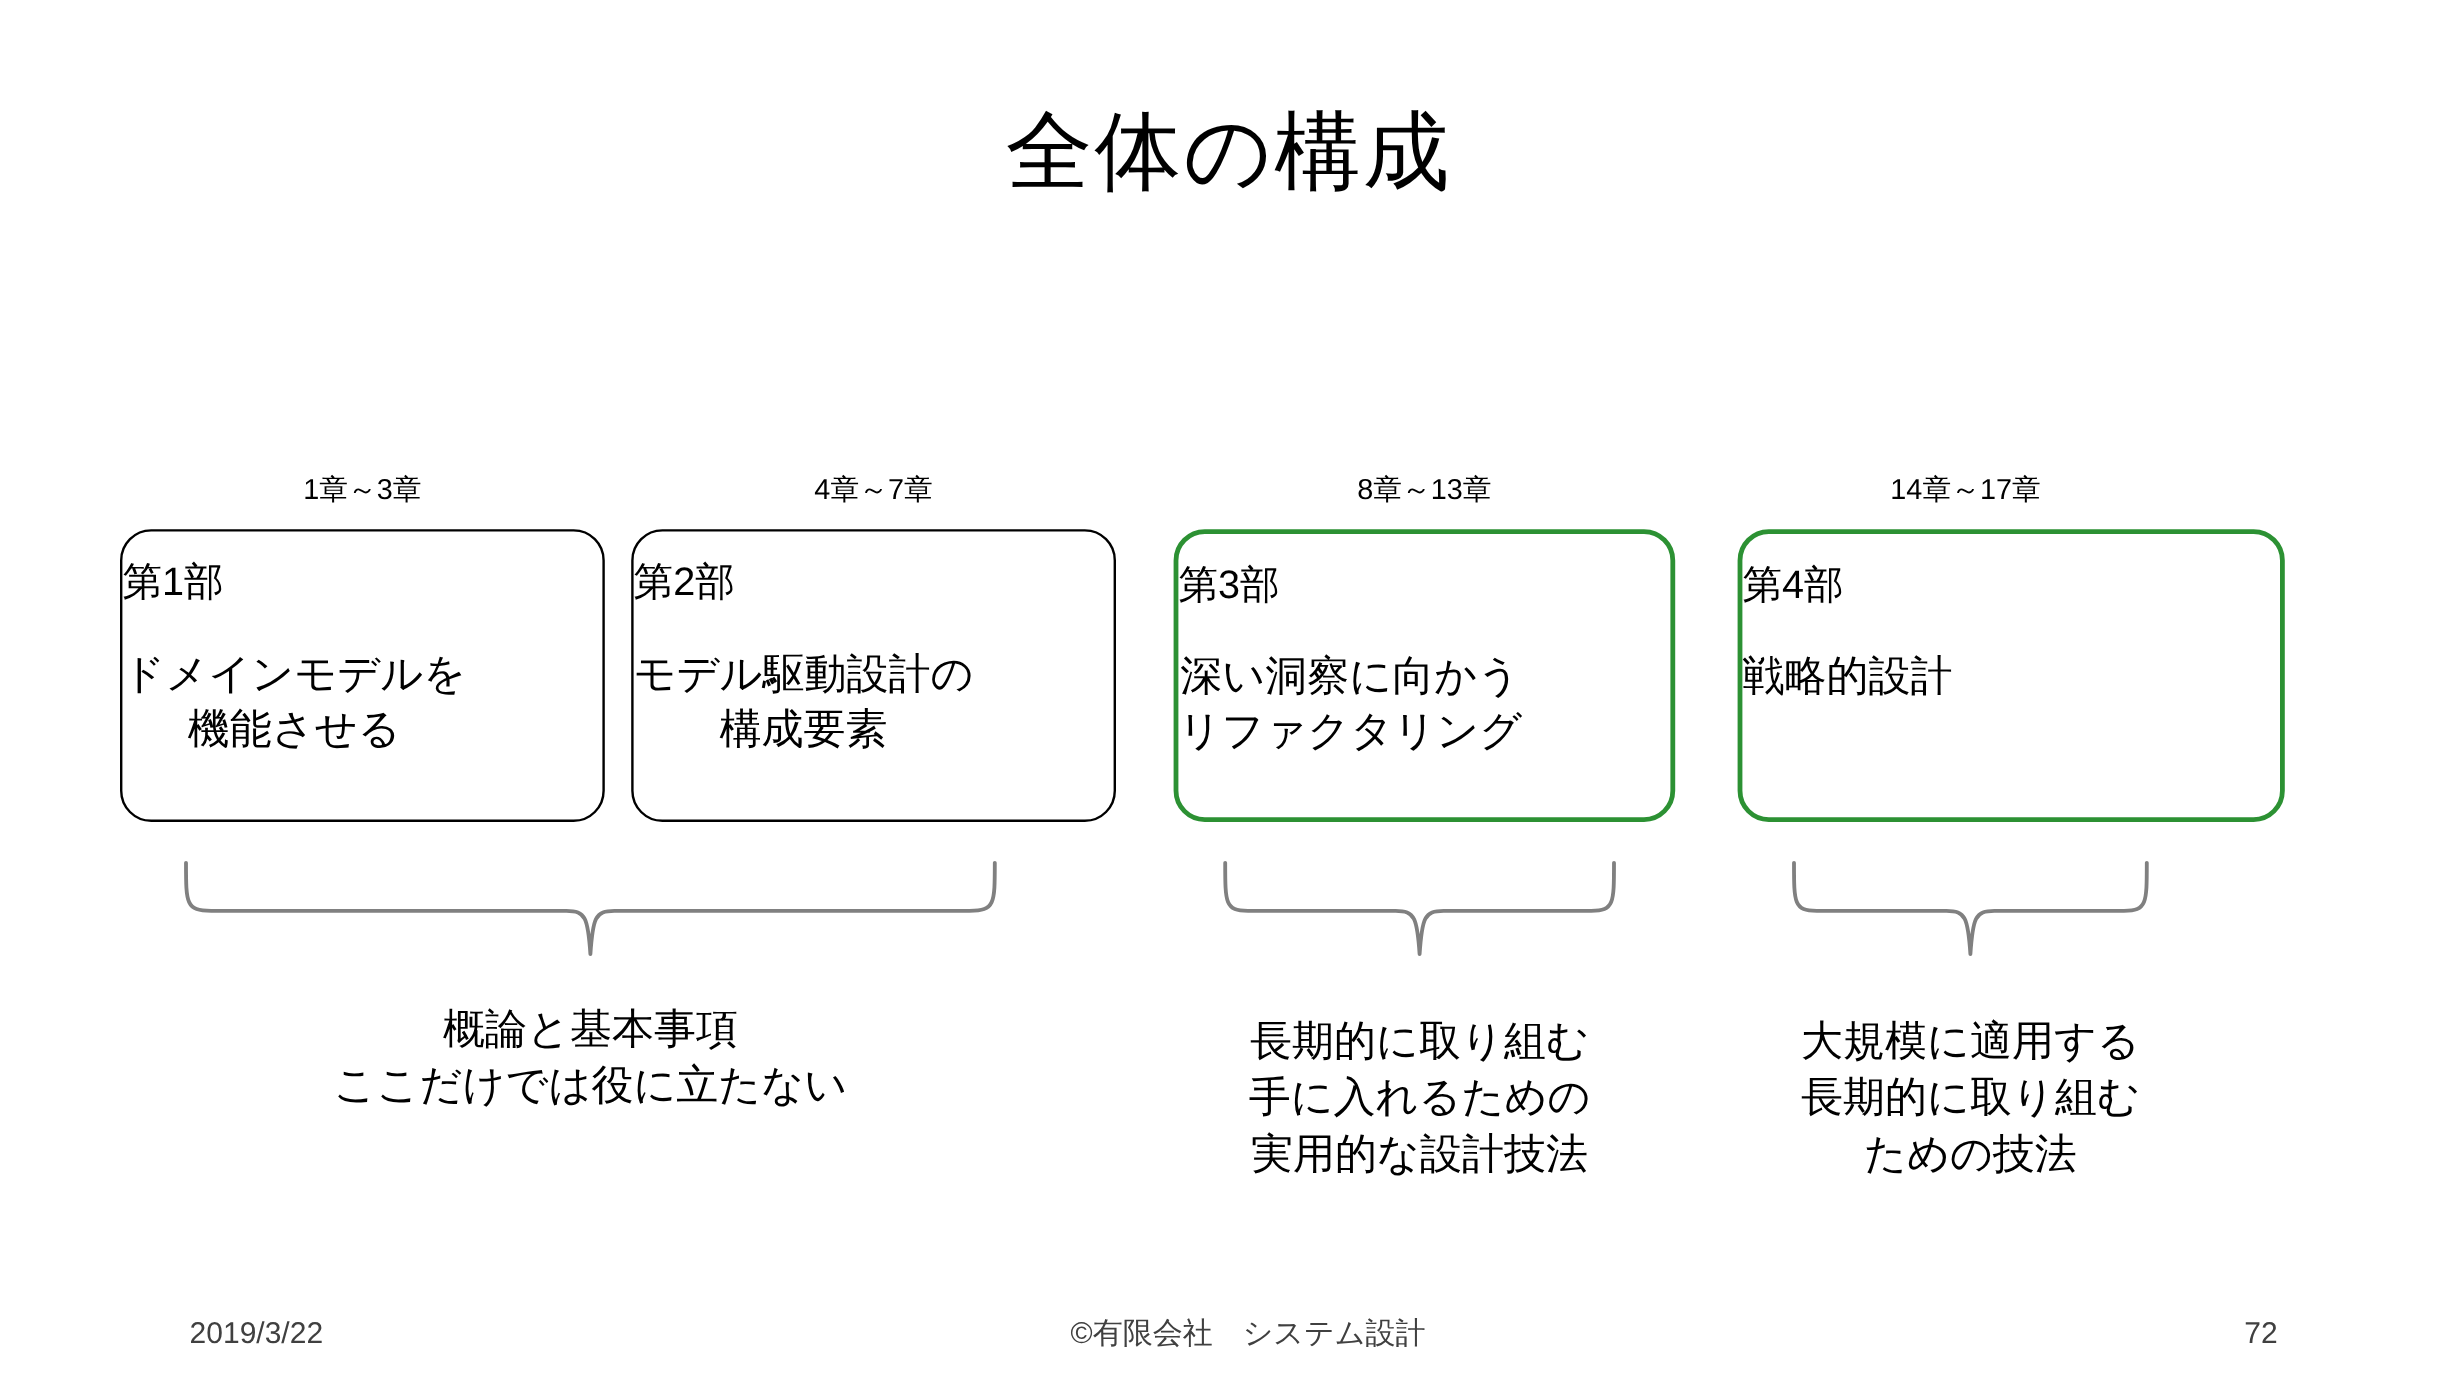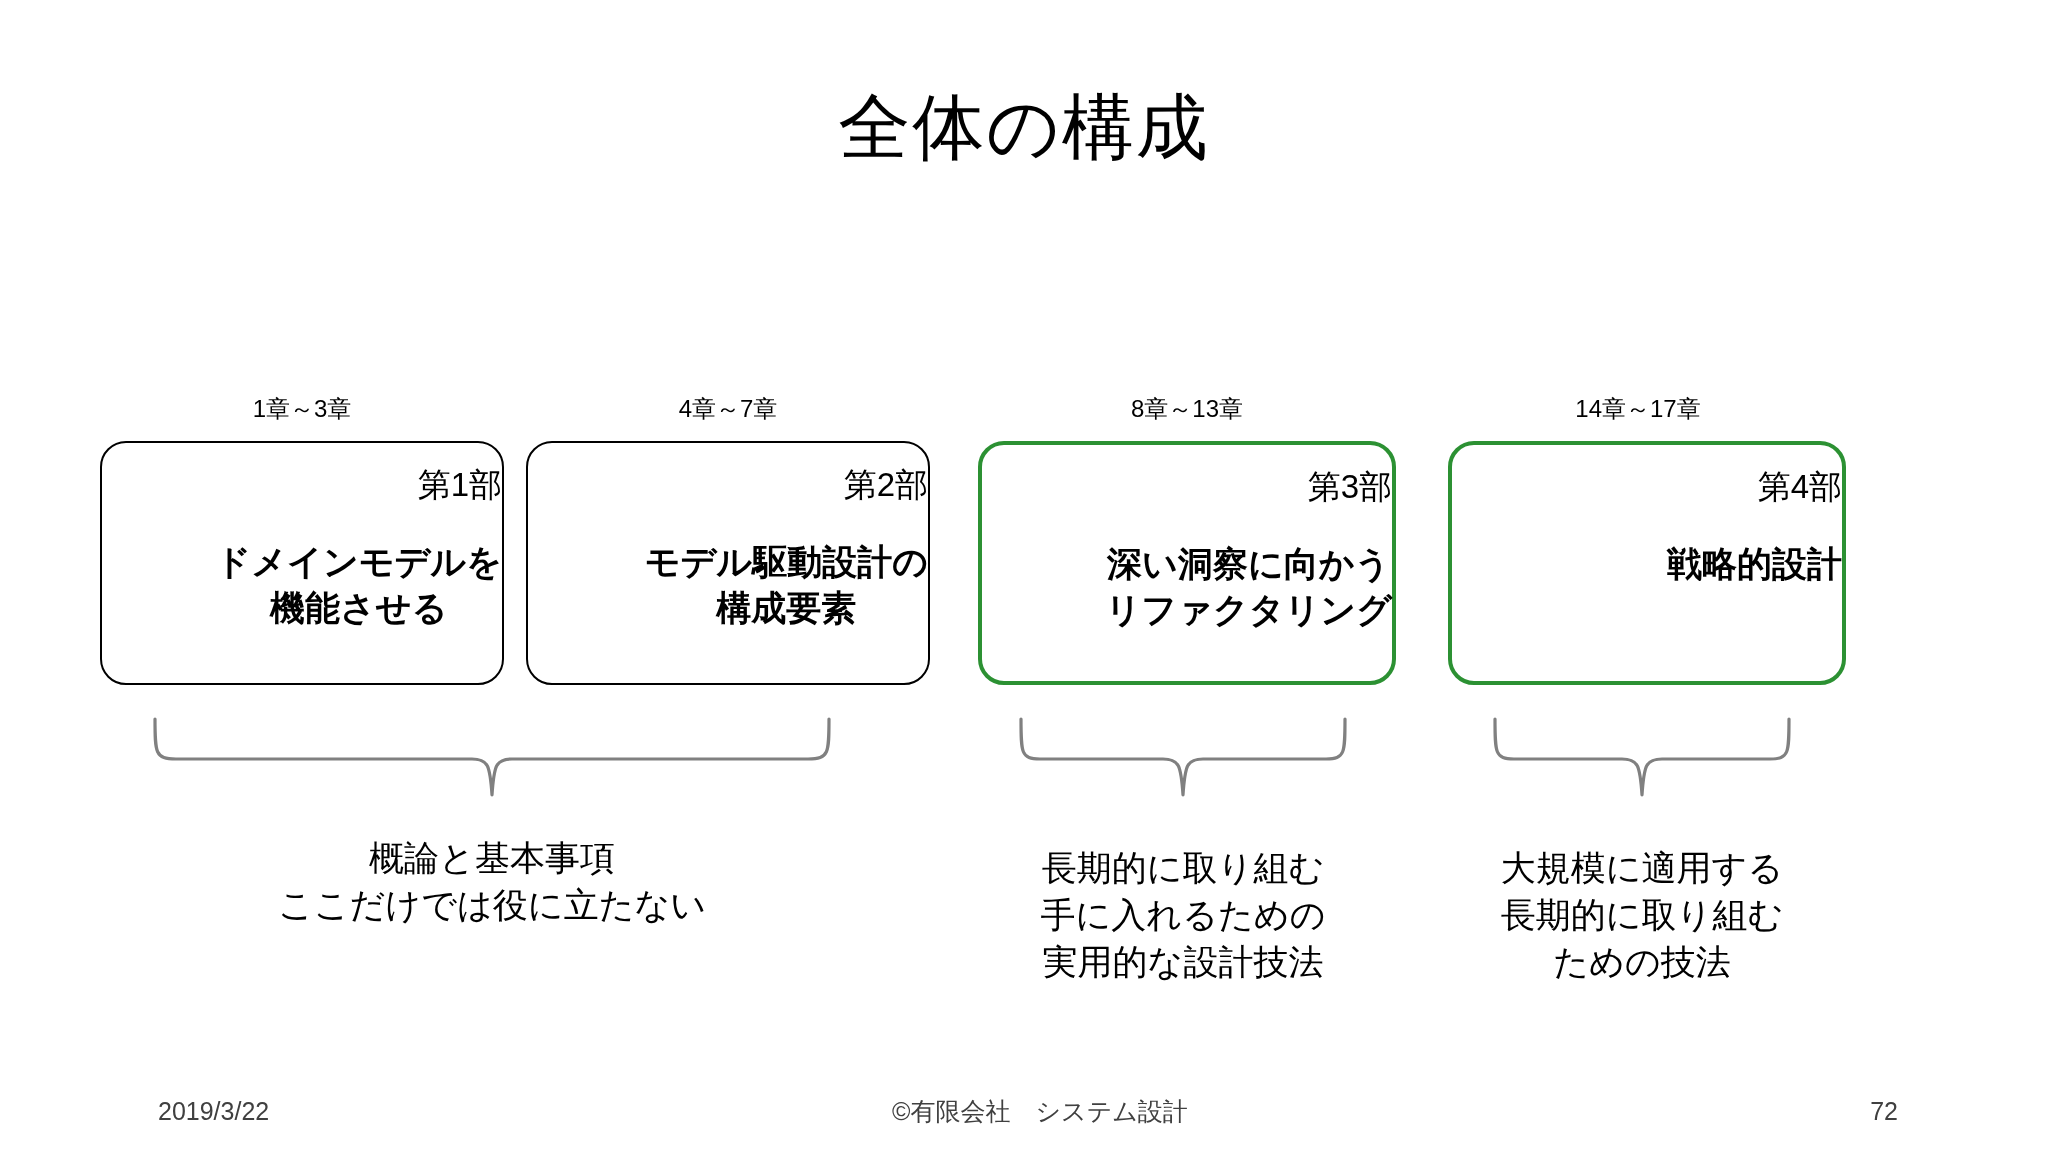--- a/index.html
+++ b/index.html
@@ -61,21 +61,21 @@
   .part-box {
     position: absolute;
     top: 44px;
     left: 0;
     box-sizing: border-box;
     border: 2.5px solid #000000;
     border-radius: 26px;
     background: #ffffff;
     display: flex;
     flex-direction: column;
-    align-items: flex-end;
+    align-items: flex-start;
     justify-content: flex-start;
   }
   .part-box.accent {
     border-color: #2c9133;
     border-width: 4px;
   }
 
   .part-heading {
     margin-top: 22px;
     font-size: 33px;
@@ -83,21 +83,20 @@
     text-align: center;
     white-space: nowrap;
   }
 
   .part-body {
     margin-top: 34px;
     font-size: 35px;
     line-height: 1.32;
     text-align: center;
     white-space: pre-line;
-    font-weight: bold;
   }
 
   
   .brace {
     position: absolute;
   }
   .brace svg { display: block; }
 
   
   .caption {
@@ -150,21 +149,21 @@
     <div class="chapter-label">8章～13章</div>
     <div class="part-box accent" style="width:418px; height:244px;">
       <div class="part-heading">第3部</div>
       <div class="part-body">深い洞察に向かう
 リファクタリング</div>
     </div>
   </div>
 
   <div class="part-group" style="left:1448px; width:380px;">
     <div class="chapter-label">14章～17章</div>
-    <div class="part-box accent" style="width:398px; height:244px;">
+    <div class="part-box accent" style="width:456px; height:244px;">
       <div class="part-heading">第4部</div>
       <div class="part-body">戦略的設計</div>
     </div>
   </div>
 
   <div class="brace" style="left:152px; top:700px;">
     <svg width="680" height="80" viewBox="0 0 680 80" fill="none" xmlns="http://www.w3.org/2000/svg" aria-hidden="true">
       <path d="M3 2 C3 36, 3 42, 24 42 L320 42 C336 42, 338 48, 340 78
                C342 48, 344 42, 360 42 L656 42 C677 42, 677 36, 677 2" stroke="#808080" stroke-width="3.2" fill="none" stroke-linecap="round" stroke-linejoin="round"></path>
     </svg>

